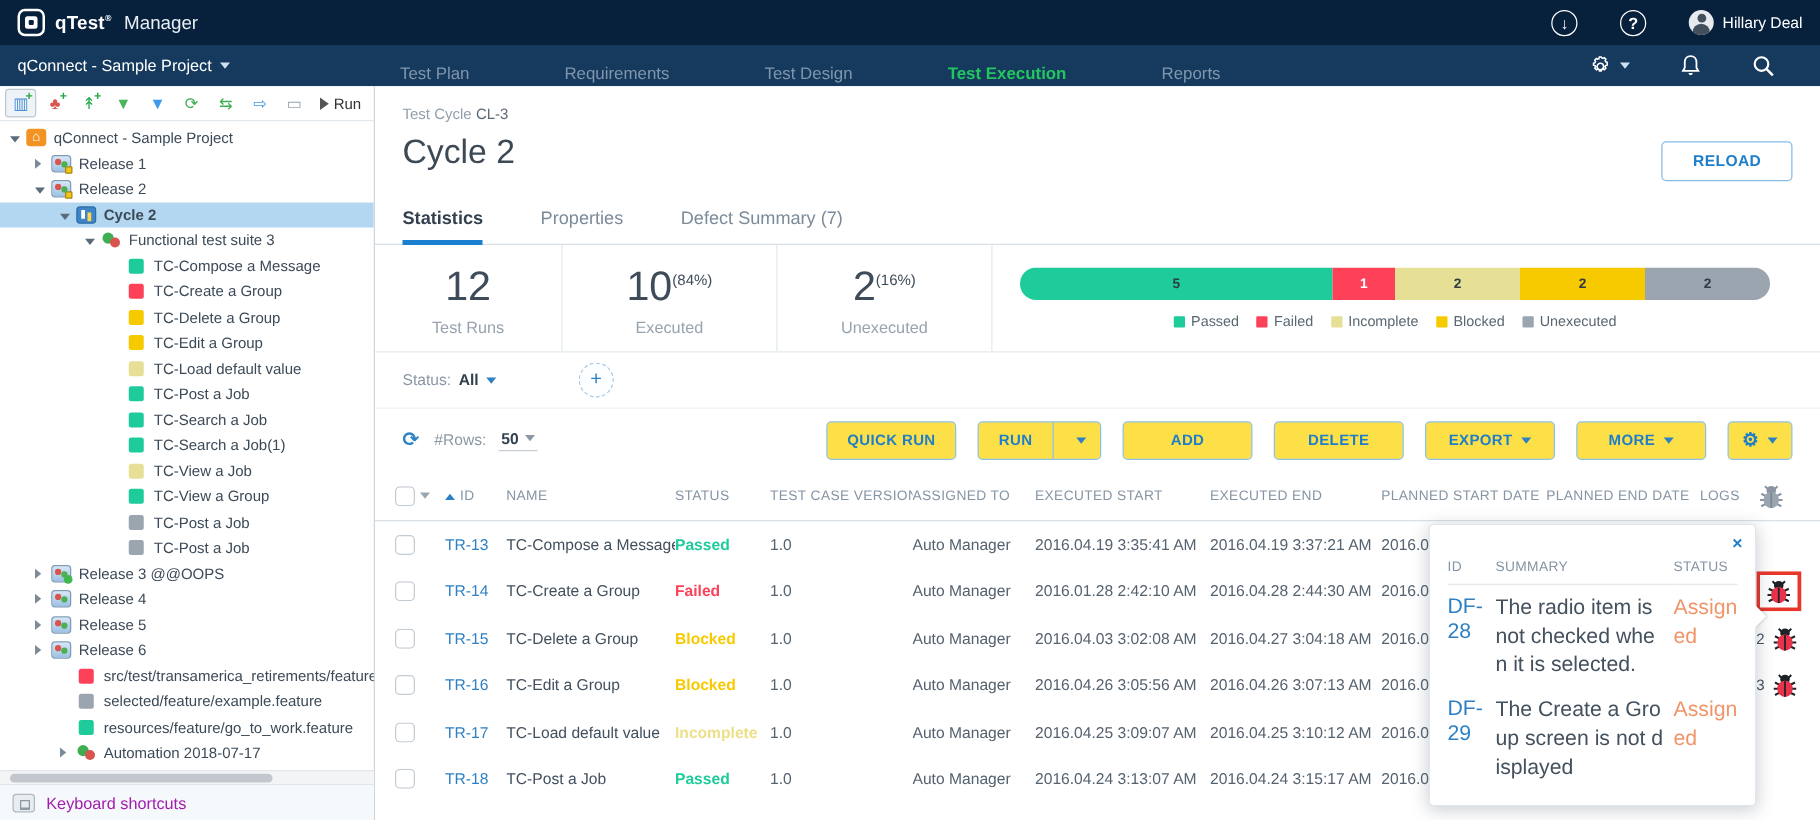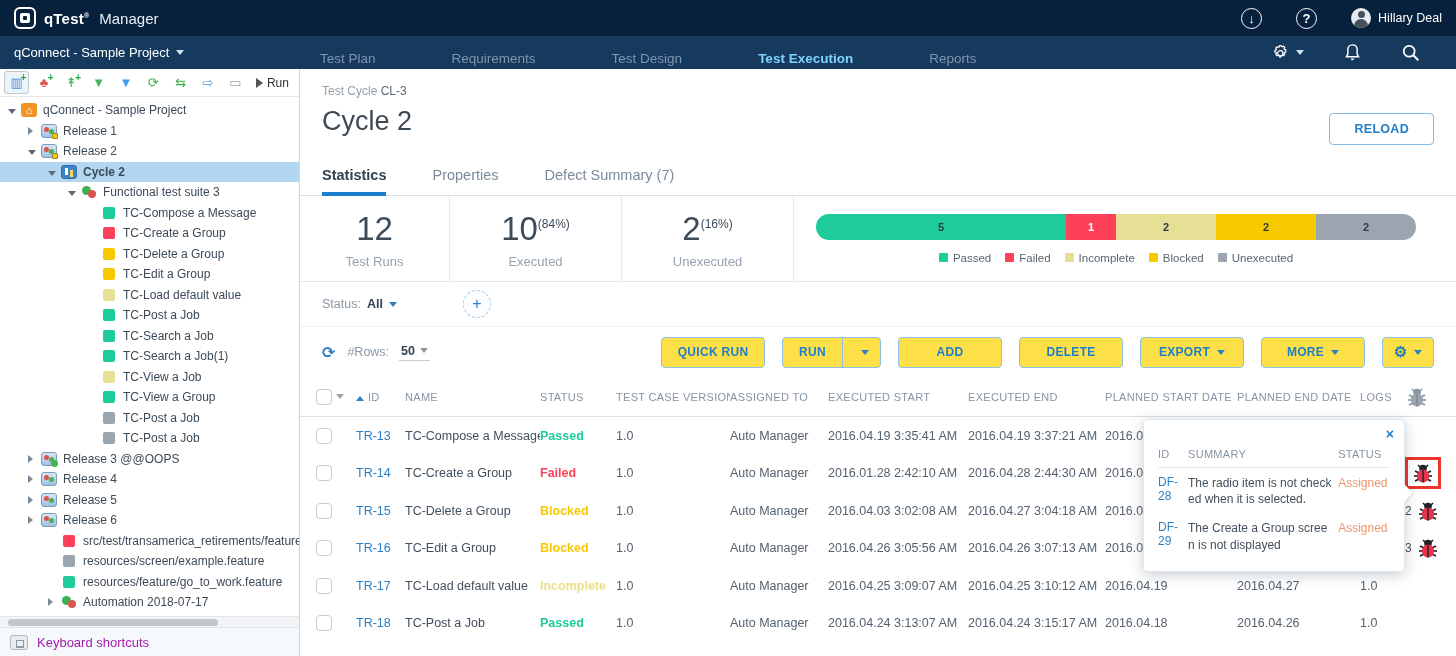--- a/index.html
+++ b/index.html
@@ -24,21 +24,21 @@
   .user-chip { display:flex; align-items:center; gap:7px; color:#fff; font-size:12.5px; }
   .avatar { width:20px; height:20px; border-radius:50%; background:#e7ebef; position:relative; overflow:hidden; }
   .avatar::before { content:""; position:absolute; left:6.5px; top:3px; width:7px; height:7px; border-radius:50%; background:#43505c; }
   .avatar::after { content:""; position:absolute; left:3px; top:11px; width:14px; height:9px; border-radius:7px 7px 0 0; background:#43505c; }
 
   .topbar2 { height:33px; background:#16395e; display:flex; align-items:center; padding:0 14px; position:relative; }
   .proj-select { color:#fff; font-size:13px; display:flex; align-items:center; gap:7px; width:268px; cursor:pointer; }
   .caret-down { width:0; height:0; border-left:4px solid transparent; border-right:4px solid transparent; border-top:5px solid #cfe0ee; display:inline-block; }
   .nav-tabs { display:flex; height:21px; }
   .nav-tab { color:#7f96ad; font-size:13.5px; padding:0 38px; display:flex; align-items:center; height:33px; position:relative; cursor:pointer; white-space:nowrap; }
-  .nav-tab.active { color:#7dd3fc; font-weight:bold; }
+  .nav-tab.active { color:#22c55e; font-weight:bold; }
   .nav-tab.active::after { content:""; position:absolute; left:0; right:0; bottom:0; height:4px; background:#1b97e0; }
   .topbar2-right { margin-left:auto; display:flex; align-items:center; gap:40px; padding-right:22px; }
   .gear-wrap { display:flex; align-items:center; gap:5px; cursor:pointer; }
 
   
   .layout { display:flex; height:587px; }
   .sidebar { width:300px; border-right:1px solid #cdd6de; display:flex; flex-direction:column; background:#fff; position:relative; }
   .main { width:1156px; position:relative; background:#fff; }
 
   
@@ -136,21 +136,21 @@
   .bug-cell { display:flex; align-items:center; gap:4px; justify-content:flex-start; }
   .bug-count { color:#43505d; font-size:12px; }
   .bug-box { border:3px solid #e8362b; padding:1px 3px; display:inline-flex; align-items:center; }
 
   
   .defect-popup { position:absolute; left:843px; top:350px; width:262px; background:#fff; border:1px solid #e1e6ea; border-radius:4px; box-shadow:0 3px 14px rgba(40,60,80,.25); padding:8px 14px 12px; z-index:40; }
   .popup-arrow { position:absolute; right:-9px; top:64px; width:0; height:0; border-top:9px solid transparent; border-bottom:9px solid transparent; border-left:9px solid #fff; filter:drop-shadow(1px 0 1px rgba(0,0,0,.15)); }
   .popup-close { position:absolute; right:10px; top:6px; color:#1f7ec9; font-weight:bold; font-size:14px; cursor:pointer; }
   .popup-table { width:100%; border-collapse:collapse; margin-top:16px; }
   .popup-table th { text-align:left; color:#8695a5; font-weight:400; font-size:11px; letter-spacing:.3px; padding:4px 0 7px; border-bottom:1px solid #e4e9ed; }
-  .popup-table td { vertical-align:top; padding:7px 0 6px; font-size:12px; }
+  .popup-table td { vertical-align:top; padding:7px 0 6px; font-size:17px; }
   .popup-id { color:#2d80c4; padding-right:10px !important; cursor:pointer; }
   .popup-summary { color:#43505d; width:152px; word-break:break-all; line-height:1.35; padding-right:6px !important; }
   .popup-status { color:#f0956a; width:52px; word-break:break-all; line-height:1.35; }
 
   svg.sicon { display:block; }
 </style>
 </head>
 <body>
 
 <div id="page">
@@ -367,21 +367,21 @@
             <span class="tree-label">Release 6</span>
           </div>
           <div class="tree-row" style="padding-left:48px">
     <span class="expander"></span>
             <span class="t-icon ic-square" style="background:#fc4158"></span>
             <span class="tree-label">src/test/transamerica_retirements/features/Verify_</span>
           </div>
           <div class="tree-row" style="padding-left:48px">
     <span class="expander"></span>
             <span class="t-icon ic-square" style="background:#9aa5af"></span>
-            <span class="tree-label">resources/screen/example.feature</span>
+            <span class="tree-label">selected/feature/example.feature</span>
           </div>
           <div class="tree-row" style="padding-left:48px">
     <span class="expander"></span>
             <span class="t-icon ic-square" style="background:#1ecb9b"></span>
             <span class="tree-label">resources/feature/go_to_work.feature</span>
           </div>
           <div class="tree-row" style="padding-left:48px">
     <span class="expander"><span class="exp-closed"></span></span>
             <span class="t-icon ic-suite"></span>
             <span class="tree-label">Automation 2018-07-17</span>

